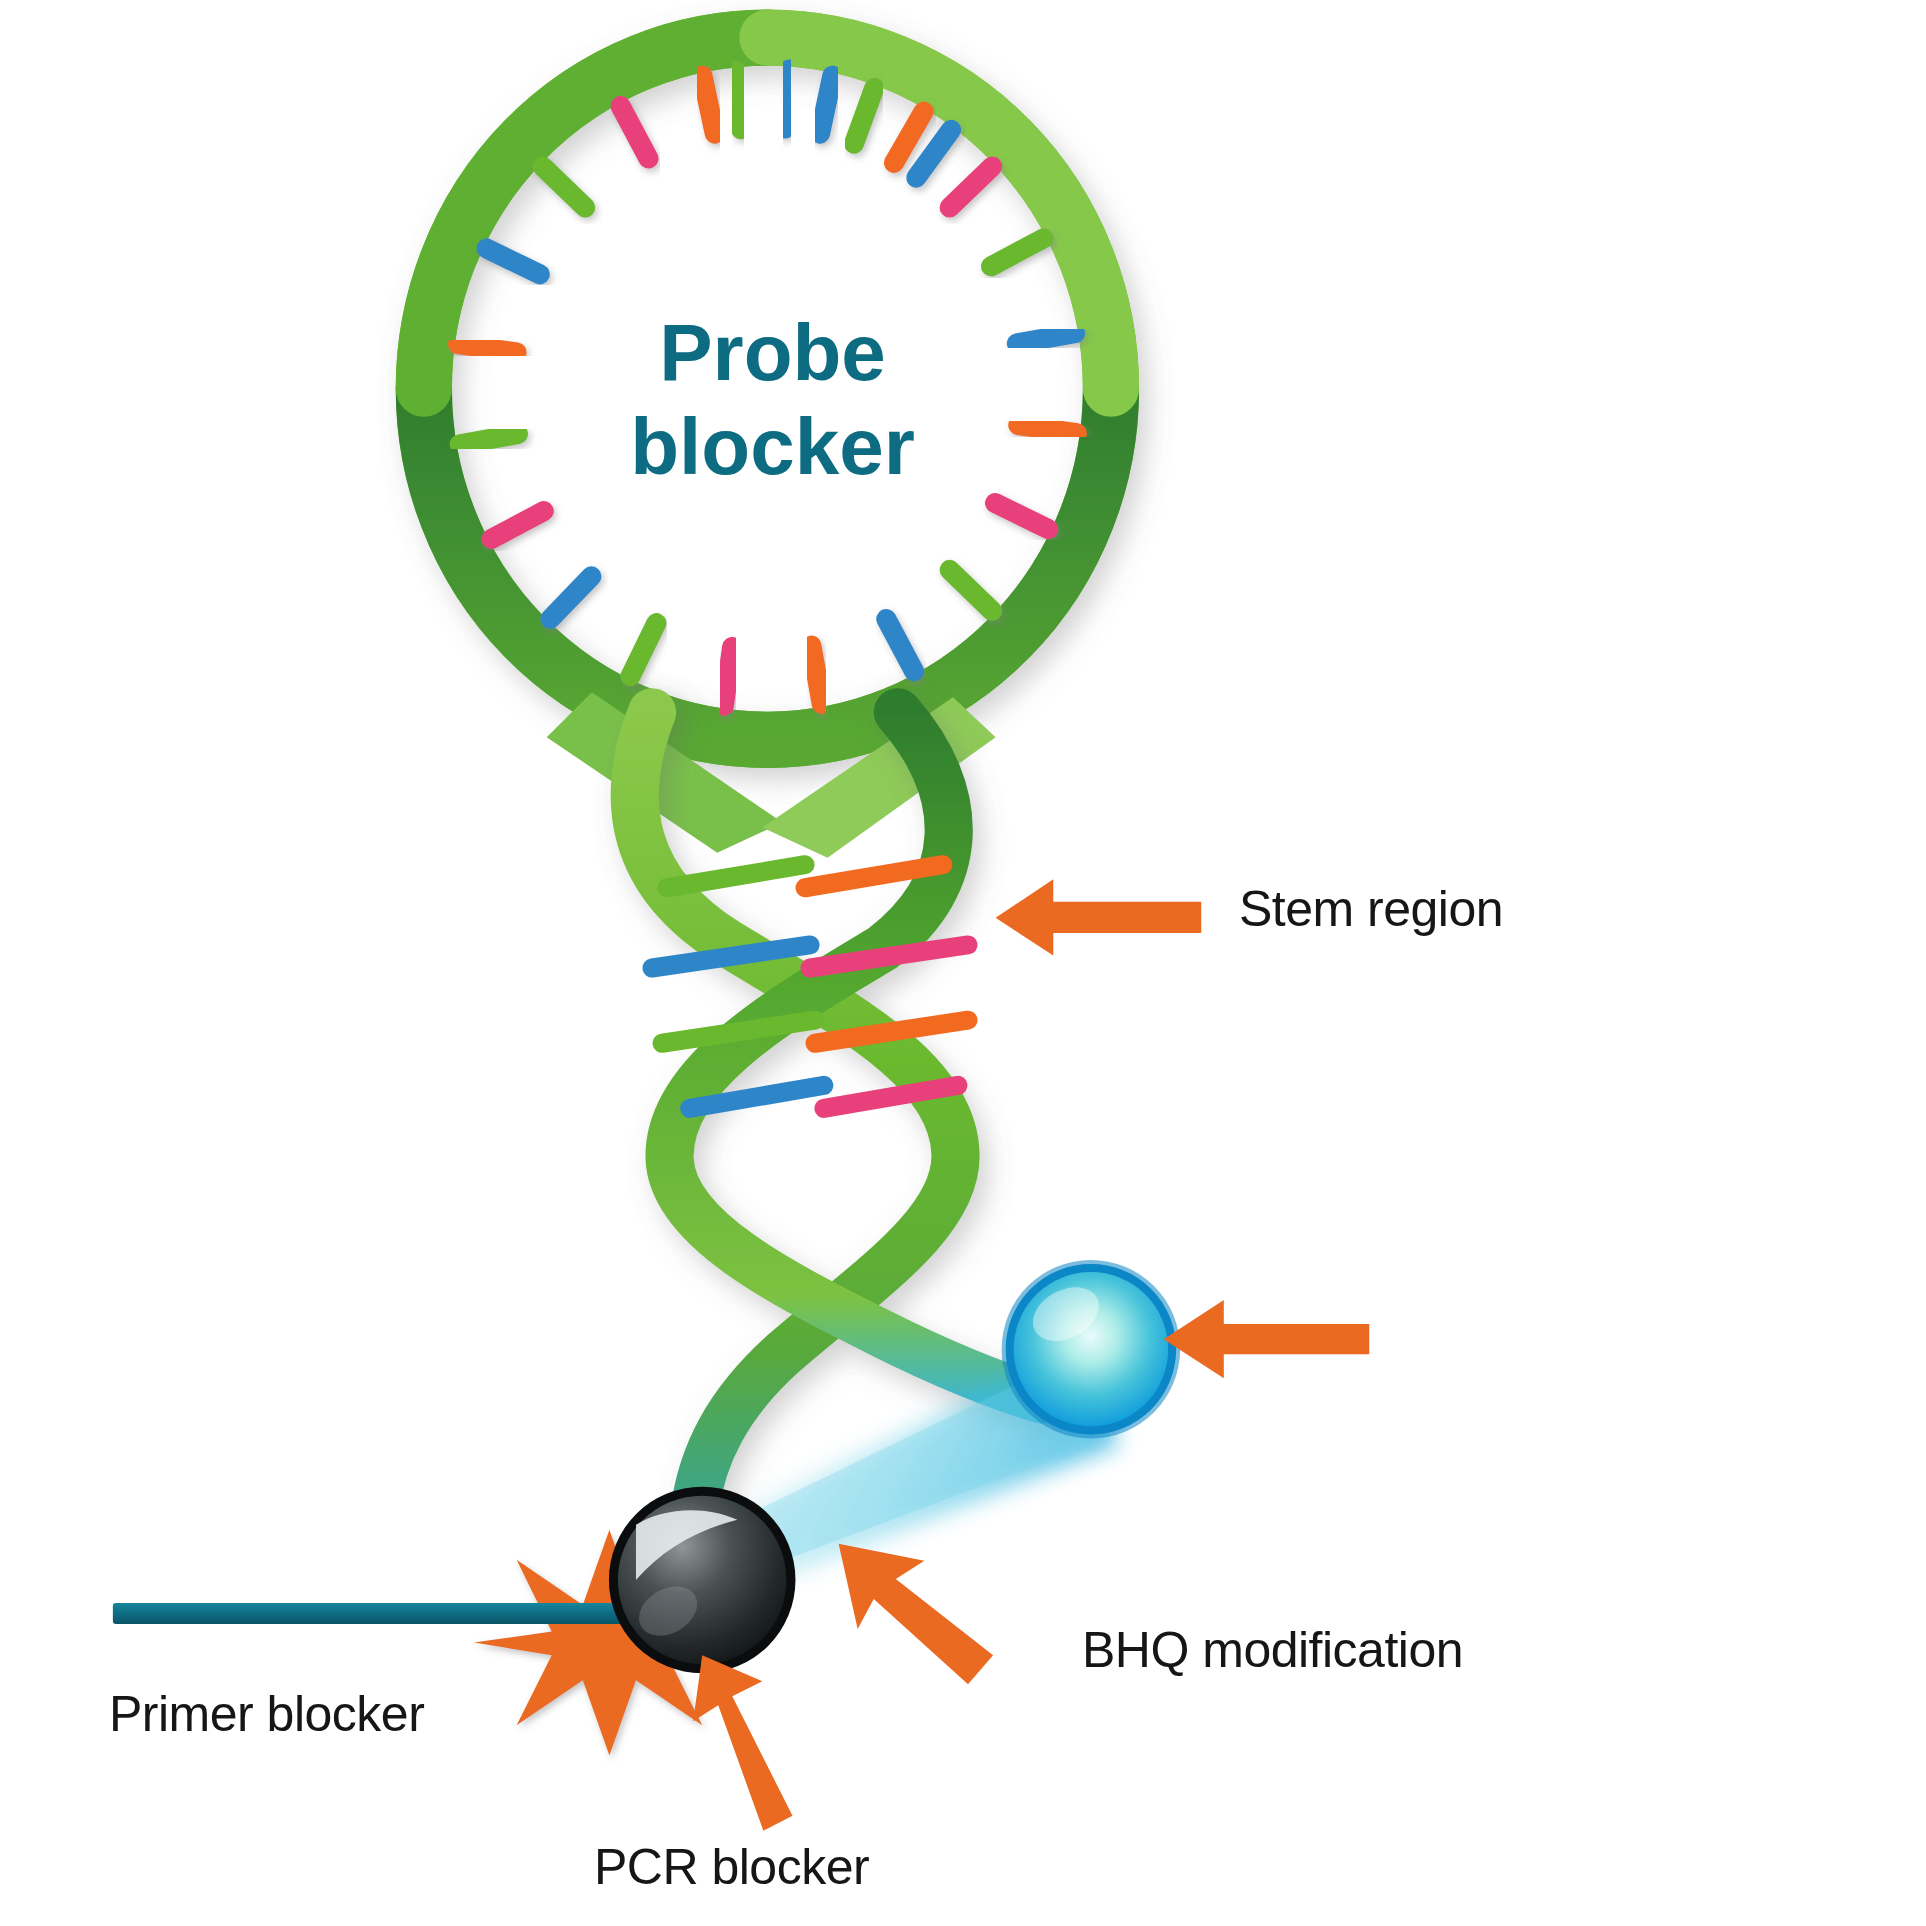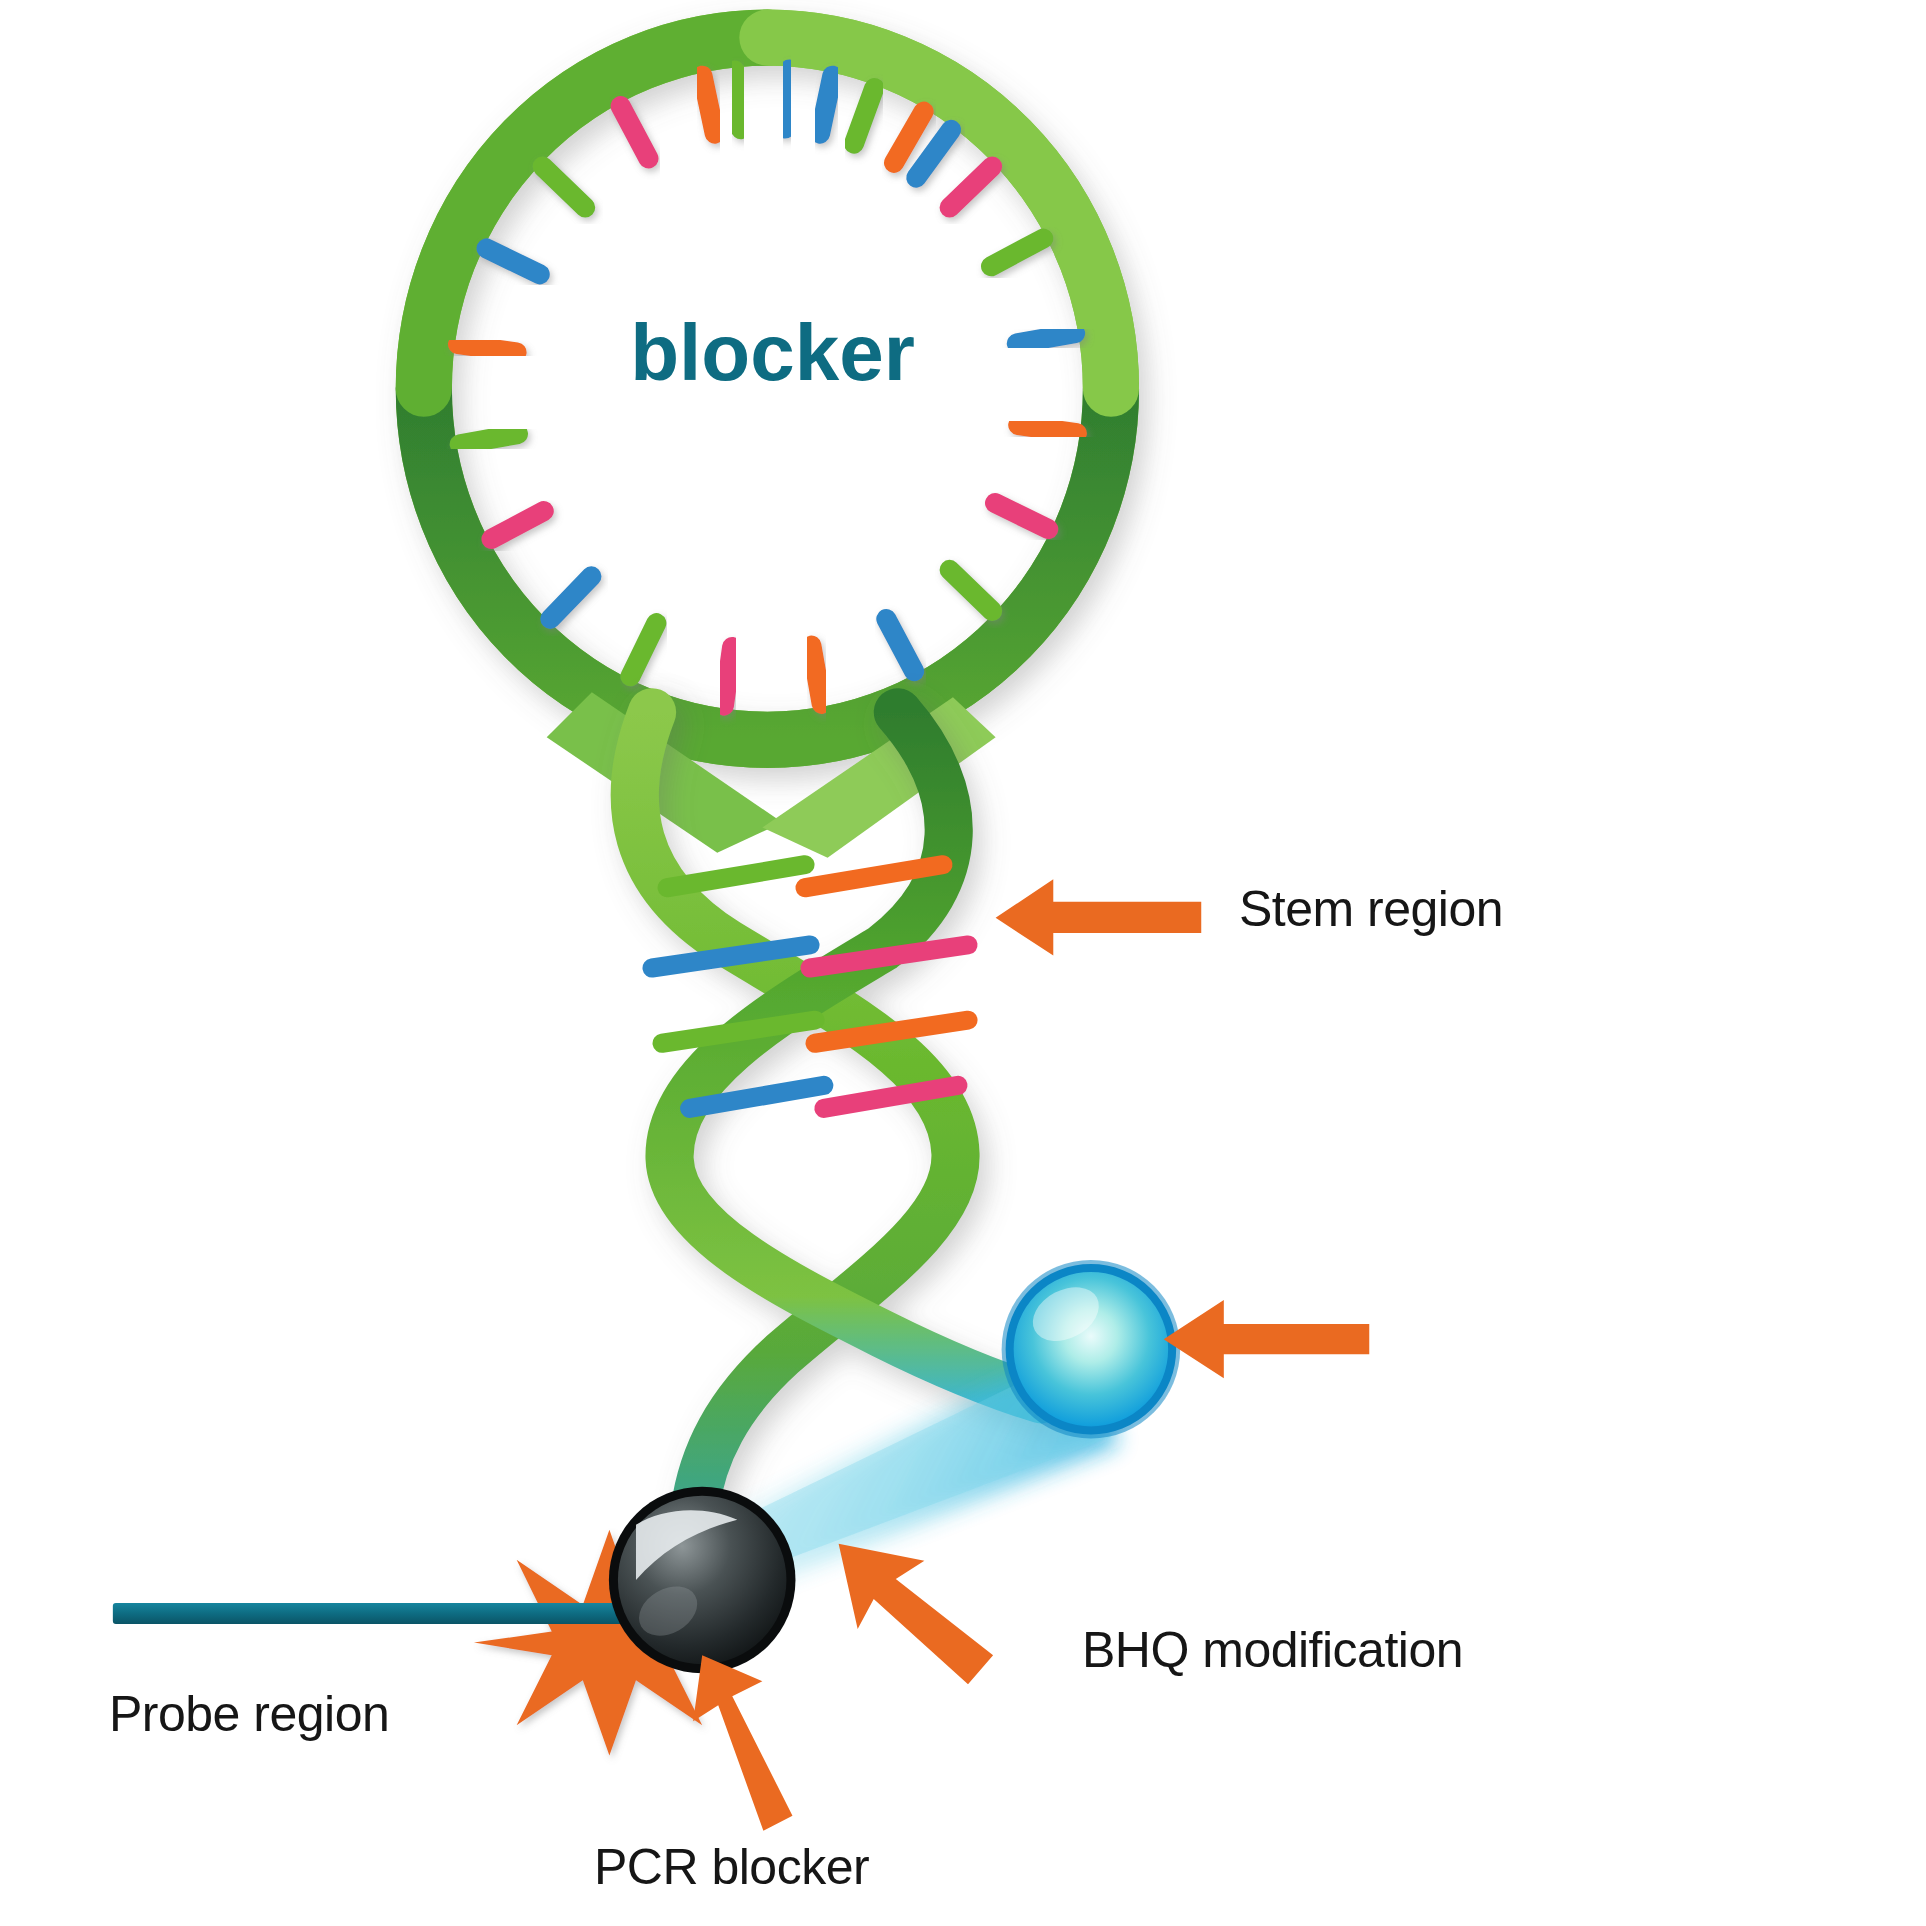--- a/index.html
+++ b/index.html
@@ -190,26 +190,27 @@
       <path d="M 1980 3300 L 1930 3358 L 1742 3188 L 1710 3248 L 1672 3078 L 1843 3112 L 1786 3148 Z" fill="#EA6A21"></path>
     </g>
 
     <g>
       <path d="M 1580 3620 L 1522 3650 L 1432 3400 L 1382 3432 L 1400 3300 L 1520 3352 L 1460 3382 Z" fill="#EA6A21"></path>
     </g>
 
   </svg>
 
   <div class="lbl lbl-probe" style="left:582px;top:306px;width:381px;">
+    <div>Probe</div>
     <div>blocker</div>
   </div>
 
   <div class="lbl lbl-black" style="left:1239px;top:884px;">Stem region</div>
 
 
   <div class="lbl lbl-black" style="left:1082px;top:1625px;">BHQ modification</div>
 
-  <div class="lbl lbl-black" style="left:109px;top:1689px;">Probe region</div>
+  <div class="lbl lbl-black" style="left:109px;top:1689px;">Primer blocker</div>
 
   <div class="lbl lbl-black" style="left:594px;top:1842px;">PCR blocker</div>
 
 </div>
 
 
 </body></html>

